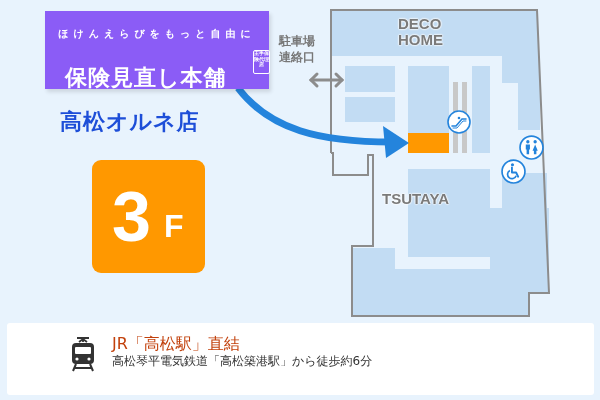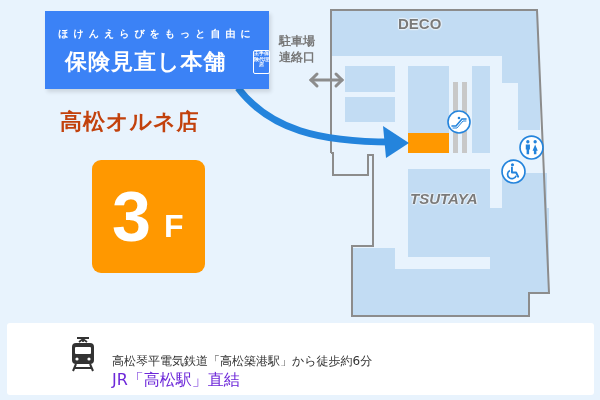--- a/index.html
+++ b/index.html
@@ -1,29 +1,29 @@
 <!DOCTYPE html>
 <html><head>
 <meta charset="utf-8">
 <style>
   html, body { margin:0; padding:0; }
   body { width:600px; height:400px; background:#e8f3fd; position:relative; overflow:hidden; font-family:"DejaVu Sans", sans-serif; }
-  .logo-box { position:absolute; left:45px; top:11px; width:224px; height:78px; background:#3b82f6; box-shadow:2px 3px 4px rgba(0,0,0,0.12); }
+  .logo-box { position:absolute; left:45px; top:11px; width:224px; height:78px; background:#8b5cf6; box-shadow:2px 3px 4px rgba(0,0,0,0.12); }
   .logo-tag { position:absolute; left:0; right:0; top:16px; text-align:center; color:#fff; font-size:10px; font-weight:bold; letter-spacing:5px; }
-  .logo-name { position:absolute; left:20px; top:36px; color:#fff; font-size:22px; font-weight:bold; letter-spacing:1px; }
+  .logo-name { position:absolute; left:20px; top:52px; color:#fff; font-size:22px; font-weight:bold; letter-spacing:1px; }
   .logo-seal { position:absolute; left:208px; top:39px; width:15px; height:22px; border:1.5px solid #fff; border-radius:2px; color:#fff; font-size:5px; line-height:5.5px; text-align:center; font-weight:bold; overflow:hidden; }
-  .store-name { position:absolute; left:60px; top:107px; color:#c2410c; font-size:22px; font-weight:bold; letter-spacing:1px; }
+  .store-name { position:absolute; left:60px; top:107px; color:#1d4ed8; font-size:22px; font-weight:bold; letter-spacing:1px; }
   .floor-badge { position:absolute; left:92px; top:160px; width:113px; height:113px; background:#ff9800; border-radius:9px; color:#fff; font-weight:bold; }
   .floor-num { position:absolute; left:20px; top:12px; font-size:70px; line-height:90px; font-family:"Liberation Sans", sans-serif; }
   .floor-unit { position:absolute; left:72px; top:46px; font-size:32px; line-height:40px; font-family:"Liberation Sans", sans-serif; }
   .map { position:absolute; left:0; top:0; }
   .map-label { position:absolute; color:#7a7a7a; font-weight:bold; text-align:left; font-family:"Liberation Sans", sans-serif; text-shadow:0 0 2px #fff, 0 0 2px #fff, 0 0 2px #fff; line-height:1.05; }
   .parking-label { position:absolute; left:279px; top:33px; color:#777; font-size:12px; font-weight:bold; line-height:1.35;text-align:right; }
   .access-bar { position:absolute; left:7px; top:323px; width:587px; height:72px; background:#fff; border-radius:3px; }
-  .access-line1 { position:absolute; left:112px; top:334px; font-size:16px; color:#6d28d9;margin-top:36px; }
+  .access-line1 { position:absolute; left:112px; top:334px; font-size:16px; color:#c2410c; }
   .access-line2 { position:absolute; left:112px; top:353px; font-size:12px; color:#333; }
   .train-icon { position:absolute; left:70px; top:336px; }
   .fac-icon { position:absolute; }
 </style>
 </head>
 <body>
 
 <svg class="map" width="600" height="400" viewBox="0 0 600 400">
 
   <polygon points="331,10 537,10 549,293 529,293 529,316 352,316 352,246 373,246 373,155 368,155 368,175 333,175 333,153 331,153" fill="#e8f3fd"></polygon>
@@ -66,22 +66,23 @@
     <polyline points="317,74 311,80 317,86"></polyline>
     <polyline points="336,74 342,80 336,86"></polyline>
   </g>
 
   <path d="M238,88 C270,130 320,142 392,142" fill="none" stroke="#2484dc" stroke-width="7"></path>
   <polygon points="383,126 409,143 386,158" fill="#2484dc"></polygon>
 </svg>
 
 <div class="map-label" style="left:398px; top:16px; width:62px; font-size:15px;">
   <div>DECO</div>
+  <div>HOME</div>
 </div>
-<div class="map-label" style="left:410px; top:191px; width:102px; font-size:15px;font-style:italic;">
+<div class="map-label" style="left:382px; top:191px; width:102px; font-size:15px;">
   <div>TSUTAYA</div>
 </div>
 <div class="parking-label">
   <div>駐車場</div>
   <div>連絡口</div>
 </div>
 
 <svg class="fac-icon" style="left:447px; top:110px;" width="24" height="24" viewBox="0 0 24 24">
   <circle cx="12" cy="12" r="11" fill="#fff" stroke="#2484dc" stroke-width="1.6"></circle>
   <path d="M5,16 L9,16 L15,9 L19,9" fill="none" stroke="#2484dc" stroke-width="1.6" stroke-linecap="round"></path>

